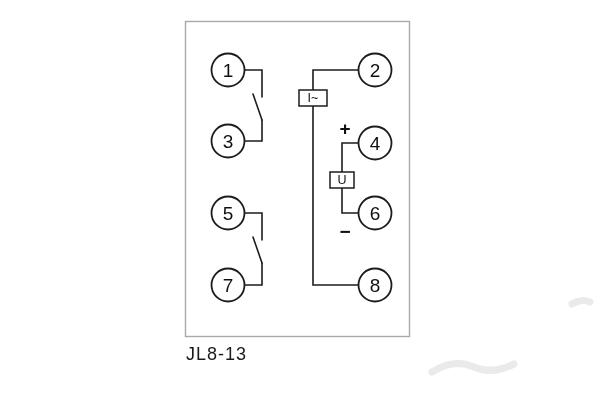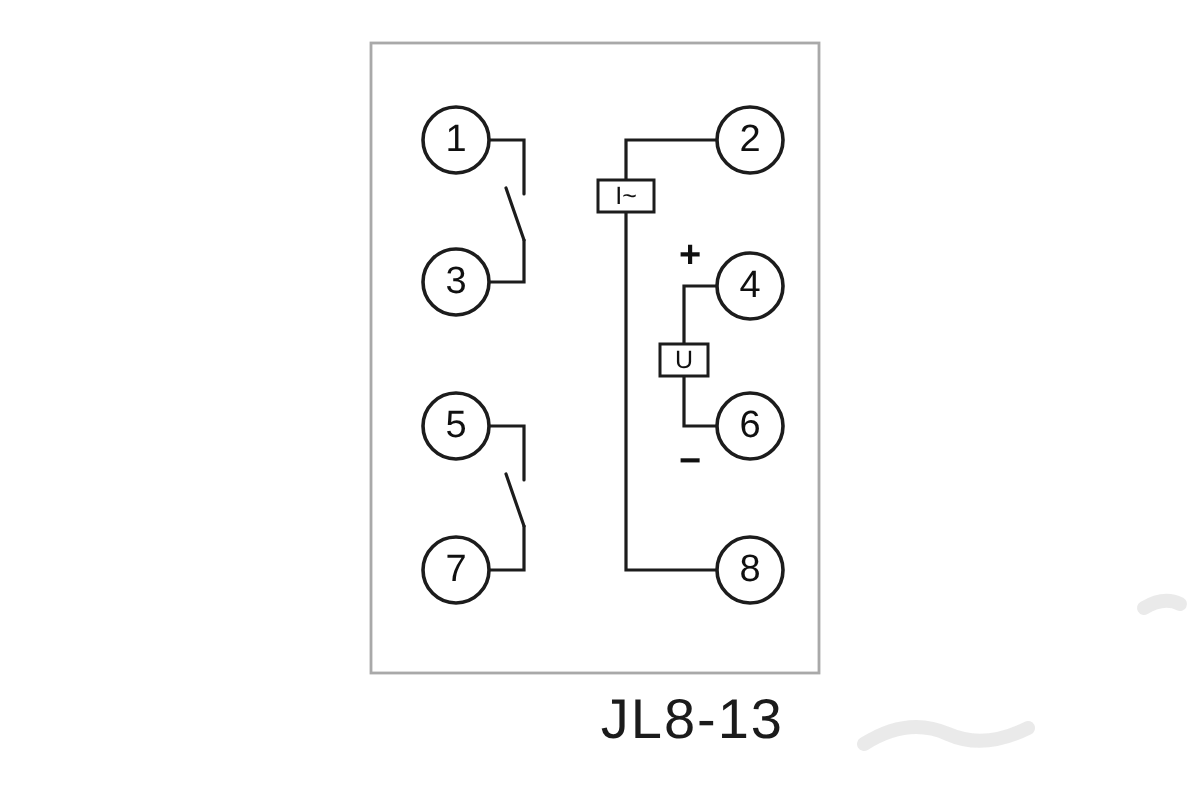--- a/index.html
+++ b/index.html
@@ -40,25 +40,25 @@
   .sign {
     font-family: "Liberation Sans", sans-serif;
     font-size: 19px;
     font-weight: bold;
     fill: #101010;
     text-anchor: middle;
     dominant-baseline: central;
   }
   .caption {
     position: absolute;
-    left: 198px;
+    left: 186px;
     top: 344px;
     width: 194px;
-    text-align: right;
-    font-size: 28px;
+    text-align: left;
+    font-size: 18px;
     letter-spacing: 1px;
     color: #1b1b1b;
   }
   .smudge { fill: none; stroke: #d9d9d9; stroke-width: 7; opacity: 0.55; stroke-linecap: round; }
 </style>
 </head>
 <body>
 
 <div class="stage">
 

